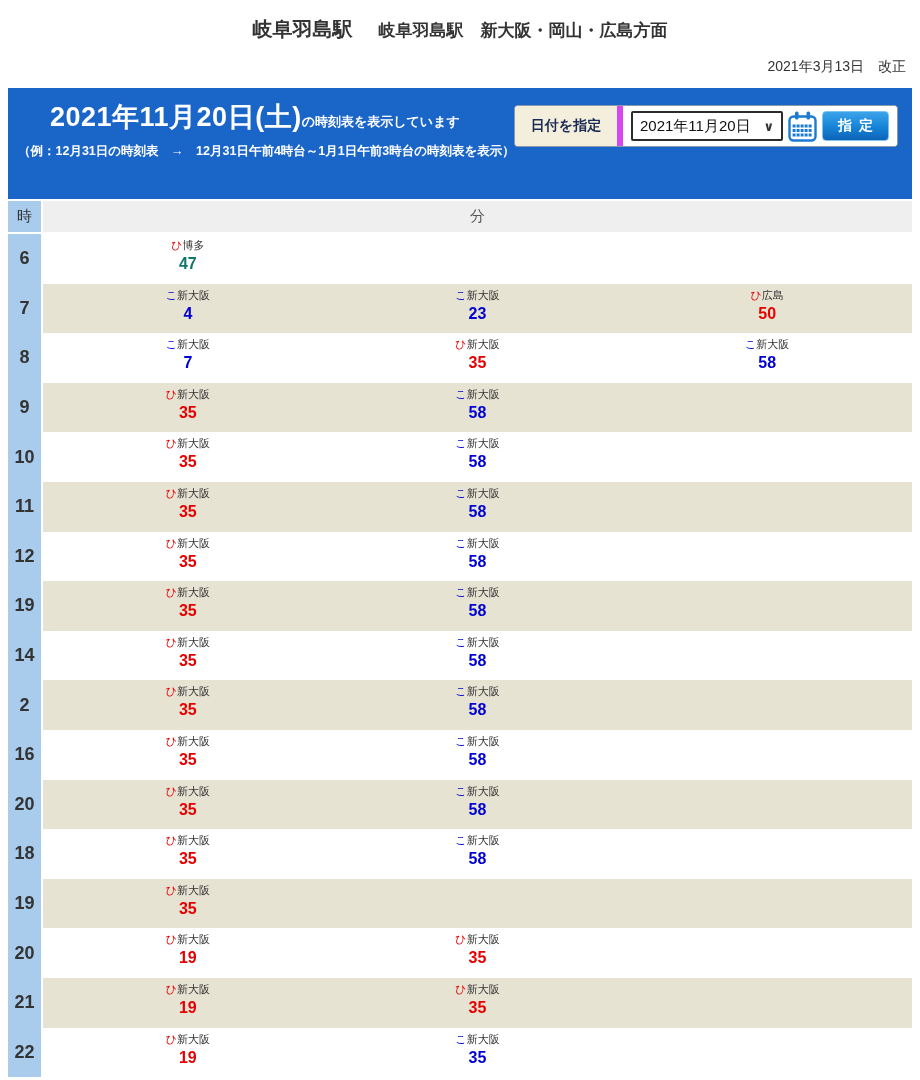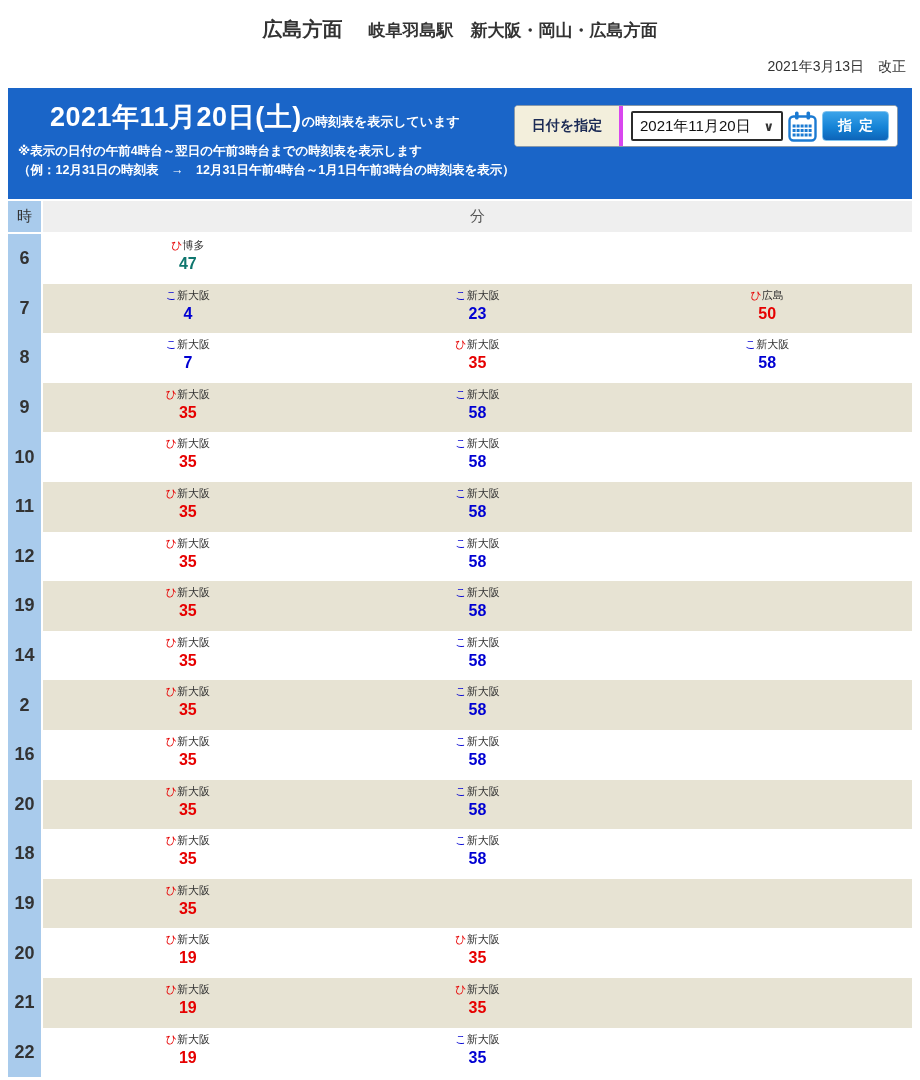--- a/index.html
+++ b/index.html
@@ -24,21 +24,21 @@
   .notes { padding:7px 0 0 10px; font-size:12.5px; font-weight:bold; line-height:1.5; }
 
   
   .widget {
     position:absolute; top:17px; right:14px; width:384px; height:42px;
     background:#fff; border:1px solid #8899aa; border-radius:4px;
     display:flex; align-items:stretch; overflow:hidden;
   }
   .widget-label {
     width:124px; background:#f3efdc; color:#1c2b55; font-size:14px; font-weight:bold;
-    display:flex; align-items:center; justify-content:center; border-right:4px solid #d946ef;
+    display:flex; align-items:center; justify-content:center; border-right:6px solid #d946ef;
   }
   .widget-content { flex:1; display:flex; align-items:center; padding:16px 8px; gap:5px; background:#fff; }
   .date-select {
     width:152px; height:30px; border:2px solid #2b2b2b; border-radius:2px; background:#fff;
     display:flex; align-items:center; justify-content:space-between; padding:0 7px;
     font-size:15px; color:#111; cursor:pointer;
   }
   .chevron { font-size:13px; font-weight:bold; color:#333; }
   .cal-btn { width:29px; height:31px; background:none; border:none; padding:0; cursor:pointer; display:flex; align-items:center; }
   .submit-btn {
@@ -61,31 +61,30 @@
   .row.beige { background:#e7e3d3; }
   .slot { text-align:center; padding-top:4px; }
   .train-label { font-size:11px; line-height:14px; color:#333; white-space:nowrap; }
   .train-minute { font-size:16px; font-weight:bold; line-height:20px; margin-top:2px; }
 </style>
 </head>
 <body>
 
 <div class="page-header">
   <div class="title">
-    <span class="station">広島方面</span><span class="line">岐阜羽島駅　新大阪・岡山・広島方面</span>
+    <span class="station">岐阜羽島駅</span><span class="line">岐阜羽島駅　新大阪・岡山・広島方面</span>
   </div>
   <div class="revision">2021年3月13日　改正</div>
 </div>
 
 <div class="banner">
   <div class="dateline">
     <span class="date-big">2021年11月20日(土)</span><span class="date-suffix">の時刻表を表示しています</span>
   </div>
   <div class="notes">
-    <div>※表示の日付の午前4時台～翌日の午前3時台までの時刻表を表示します</div>
     <div>（例：12月31日の時刻表　→　12月31日午前4時台～1月1日午前3時台の時刻表を表示）</div>
   </div>
 
   <div class="widget">
     <div class="widget-label">日付を指定</div>
     <div class="widget-content">
       <div class="date-select">
         <span>2021年11月20日</span>
         <span class="chevron">∨</span>
       </div>

